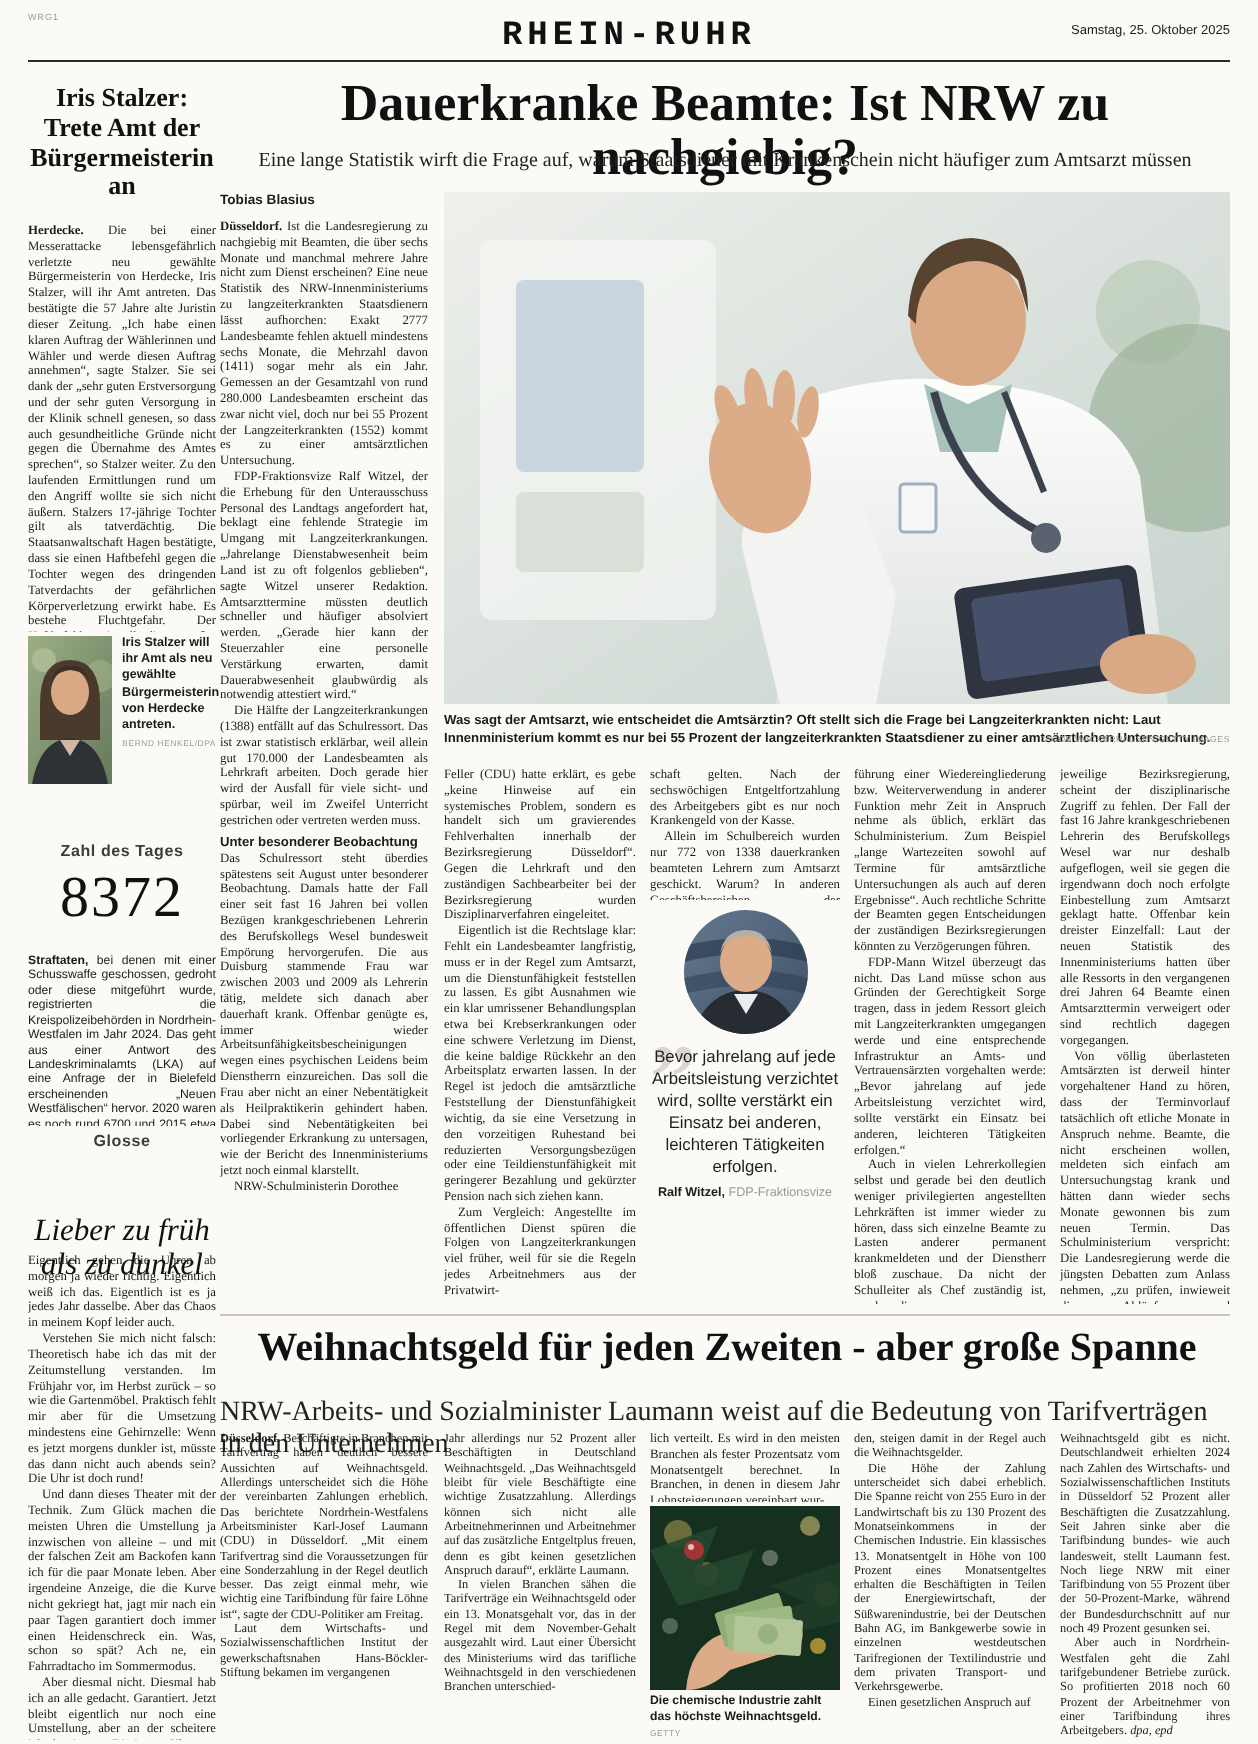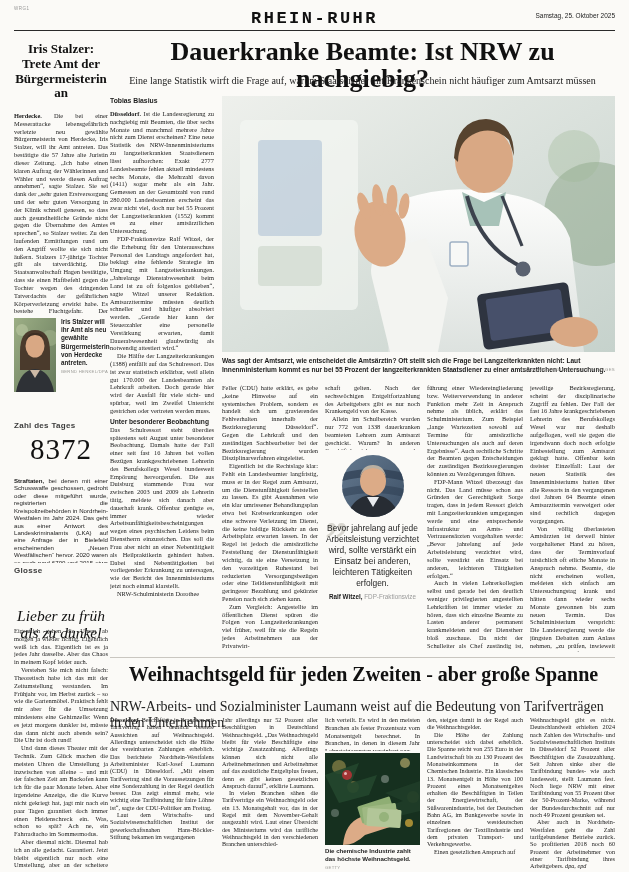--- a/index.html
+++ b/index.html
@@ -21,21 +21,21 @@
   .btxt h4.crosshead{font:700 6.6px "Liberation Sans",sans-serif;margin:3px 0 1px;text-indent:0}
   
   .sb{left:14px;width:94px}
   #sb-head{top:42px;text-align:center;font-weight:600;font-size:13px;line-height:1.14;color:#111}
   #sb-body{top:112px;height:204px}
   #sb-fig{top:318px;height:80px}
   #sb-photo{float:left;width:42px;height:74px;background:#8fa383}
   #sb-cap{margin-left:47px;font:700 6.3px/1.3 "Liberation Sans",sans-serif}
   #sb-credit{margin-left:47px;text-align:right;font:4.2px "Liberation Sans",sans-serif;color:#9a9a96;
        letter-spacing:.3px;margin-top:2px}
-  .boxlabel{text-align:left;font:700 8px "Liberation Sans",sans-serif;color:#3c3c3c;letter-spacing:.3px}
+  .boxlabel{text-align:center;font:700 8px "Liberation Sans",sans-serif;color:#3c3c3c;letter-spacing:.3px}
   #zahl-label{top:421px}
   #zahl-num{top:433px;text-align:center;font-size:29px;letter-spacing:1px;color:#111}
   #zahl-body{top:477px;height:86px;font-family:"Liberation Sans",sans-serif;font-size:6.1px}
   #glosse-label{top:566px}
   #glosse-head{top:608px;text-align:center;font-style:italic;font-size:15.5px;line-height:1.08;color:#111}
   #glosse-body{top:627px;height:243px}
   
   #m-head{left:110px;width:505px;top:38px;text-align:center;font-weight:600;font-size:26px;
        line-height:1.05;color:#111}
   #m-sub{left:110px;width:505px;top:75px;text-align:center;font-size:10px;color:#222}

